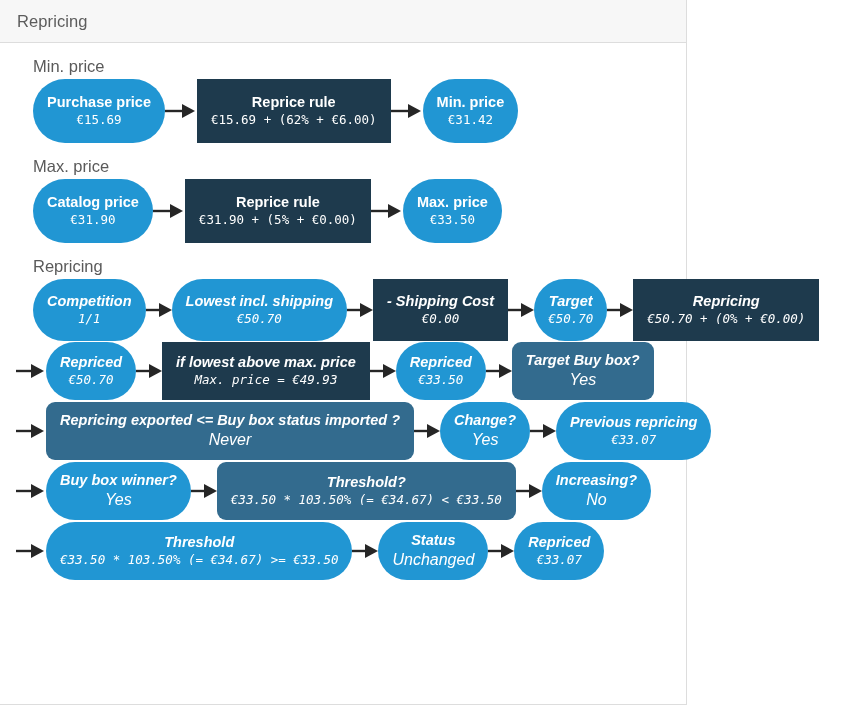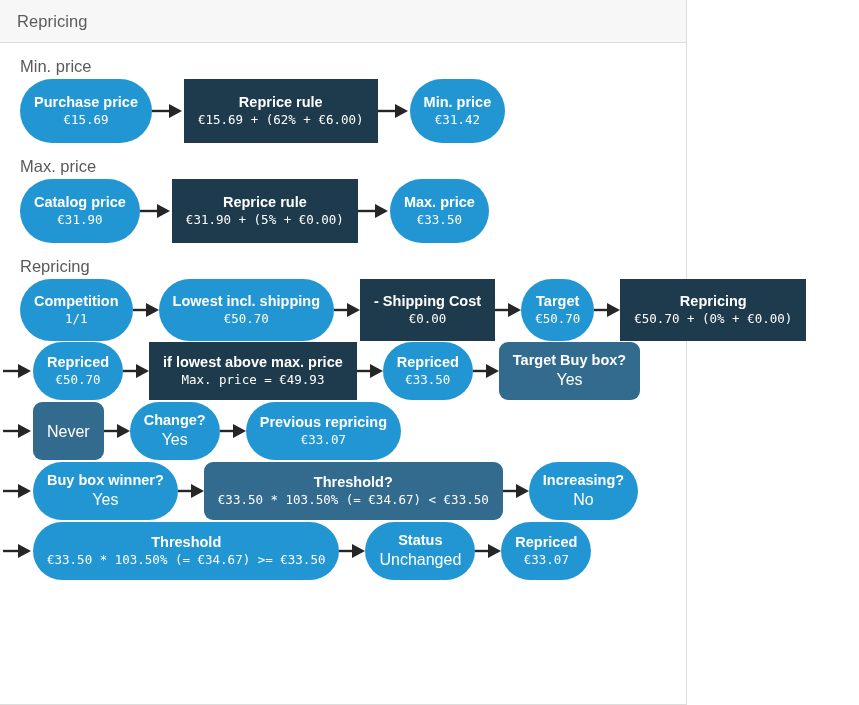--- a/index.html
+++ b/index.html
@@ -25,36 +25,36 @@
     display: flex; align-items: center;
     padding-left: 17px;
   }
   #panel-header .title {
     font-size: 16.5px;
     color: #5c5c5c;
     font-weight: 400;
     letter-spacing: .1px;
   }
   
-  #panel-body { padding: 0 0 0 3px; }
+  #panel-body { padding: 0 0 0 16px; }
   .section { margin-top: 14px; }
   .section-title {
     font-size: 16.5px;
     color: #5a5a5a;
     padding-left: 17px;
     margin-bottom: 3px;
     font-weight: 400;
   }
   .flow-row {
     display: flex;
     align-items: center;
     padding-left: 0px;
     min-height: 62px;
   }
-  .flow-row.tight { min-height: 60px; }
+  .flow-row.tight { min-height: 60px; font-style: italic; }
 
   
   .node {
     display: flex;
     flex-direction: column;
     align-items: center;
     justify-content: center;
     color: #ffffff;
     text-align: center;
     padding: 7px 14px;
@@ -259,20 +259,21 @@
           </div>
         </div>
         <div class="flow-row tight">
           <div class="arrow stub">
             <svg width="28" height="20" viewBox="0 0 28 20">
               <line x1="0" y1="10" x2="17" y2="10" stroke="#262626" stroke-width="2.4"></line>
               <polygon points="15,3 28,10 15,17" fill="#262626"></polygon>
             </svg>
           </div>
           <div class="node steel h58">
+            <div class="lbl">Repricing exported &lt;= Buy box status imported ?</div>
             <div class="val plain">Never</div>
           </div>
           <div class="arrow conn-sm">
             <svg width="26" height="20" viewBox="0 0 26 20">
               <line x1="0" y1="10" x2="15" y2="10" stroke="#262626" stroke-width="2.4"></line>
               <polygon points="13,3 26,10 13,17" fill="#262626"></polygon>
             </svg>
           </div>
           <div class="node pill h58">
             <div class="lbl">Change?</div>

